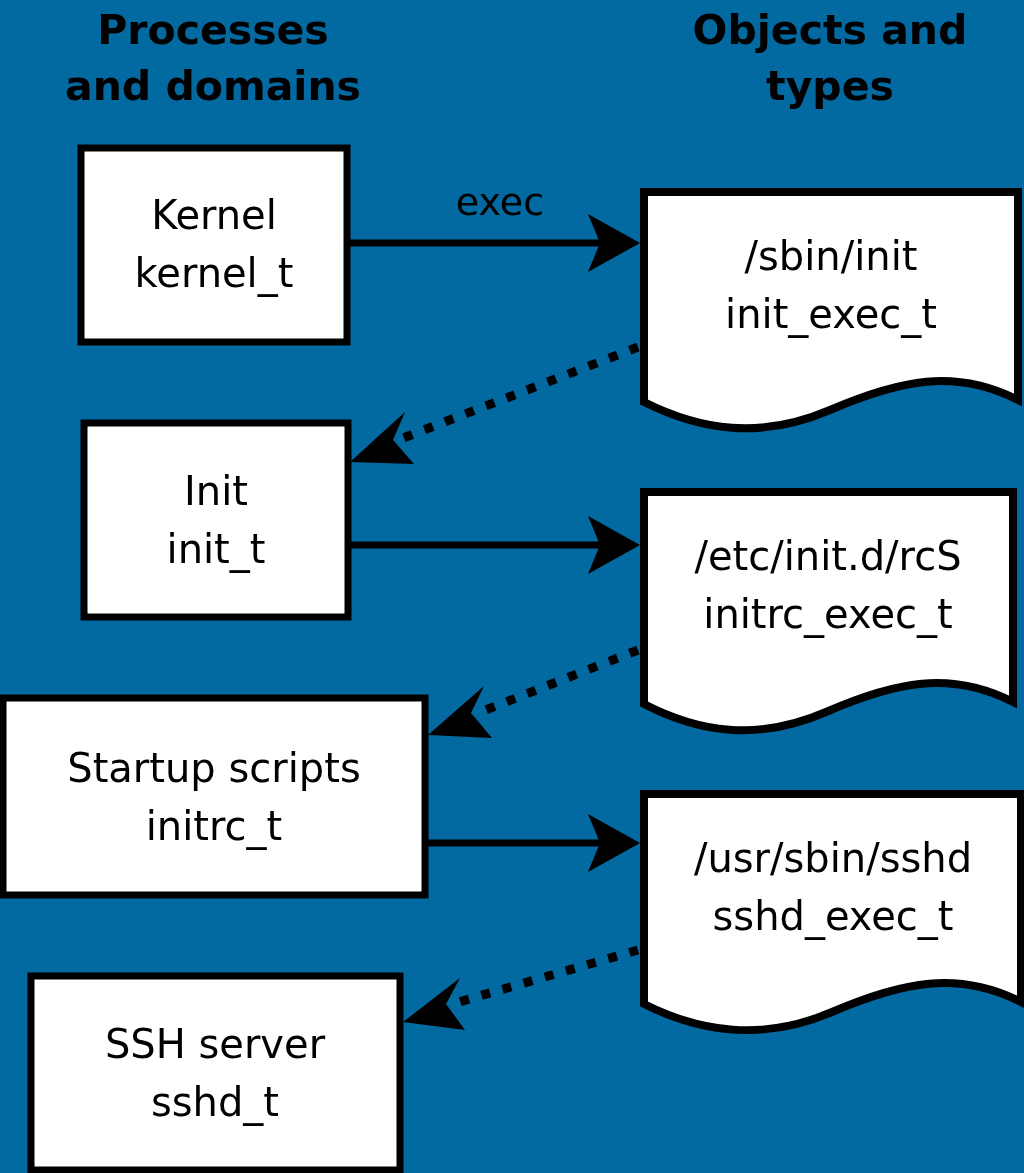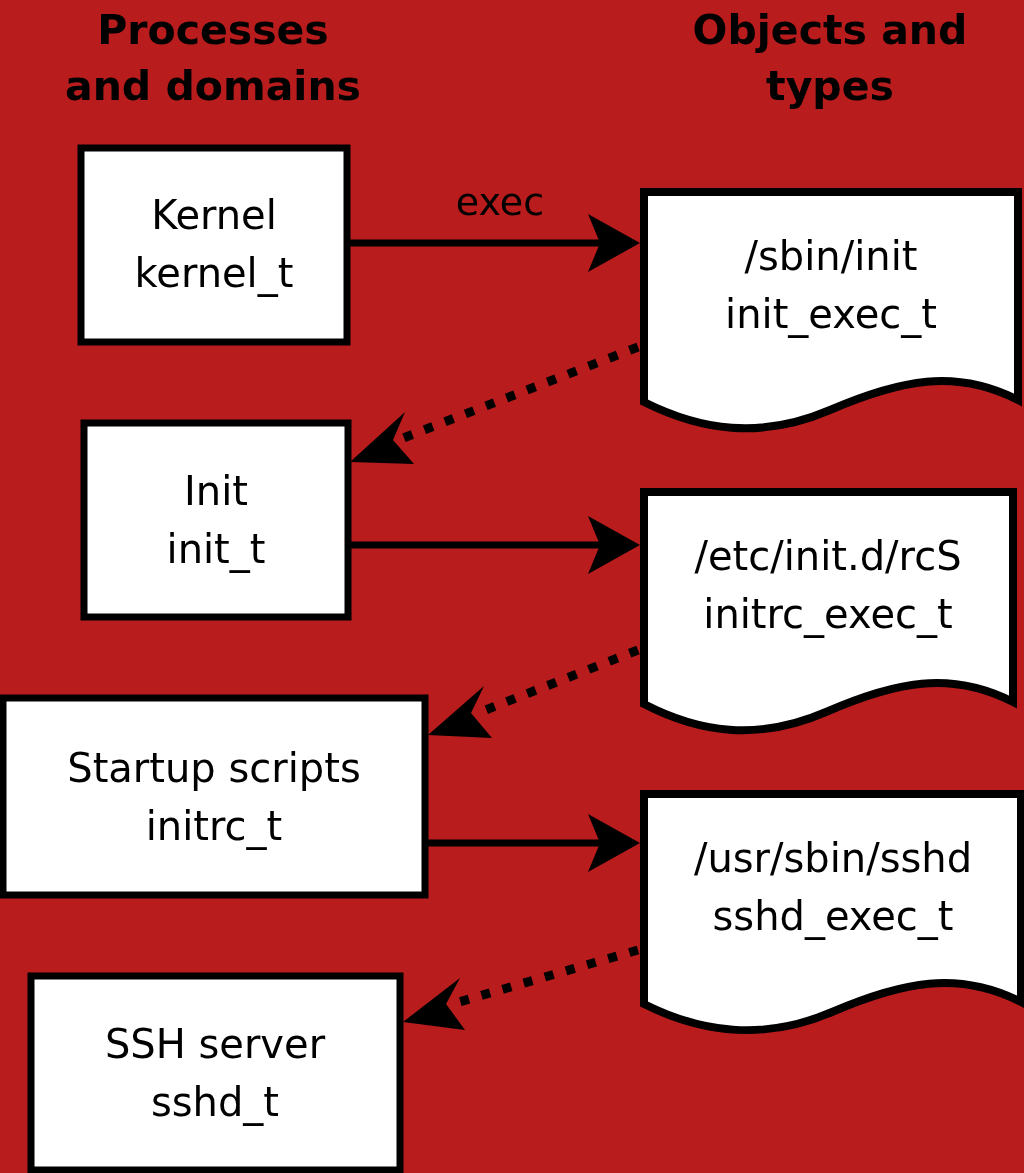--- a/index.html
+++ b/index.html
@@ -10,21 +10,21 @@
   body {
     width: 1024px;
     height: 1173px;
     overflow: hidden;
     font-family: "DejaVu Sans", "Liberation Sans", sans-serif;
   }
   #diagram-root {
     position: relative;
     width: 1024px;
     height: 1173px;
-    background: #b91c1c;
+    background: #0369a1;
   }
   svg.diagram-svg {
     display: block;
     width: 1024px;
     height: 1173px;
   }
   .col-header {
     font-family: "DejaVu Sans", "Liberation Sans", sans-serif;
     font-weight: bold;
     font-size: 41px;

